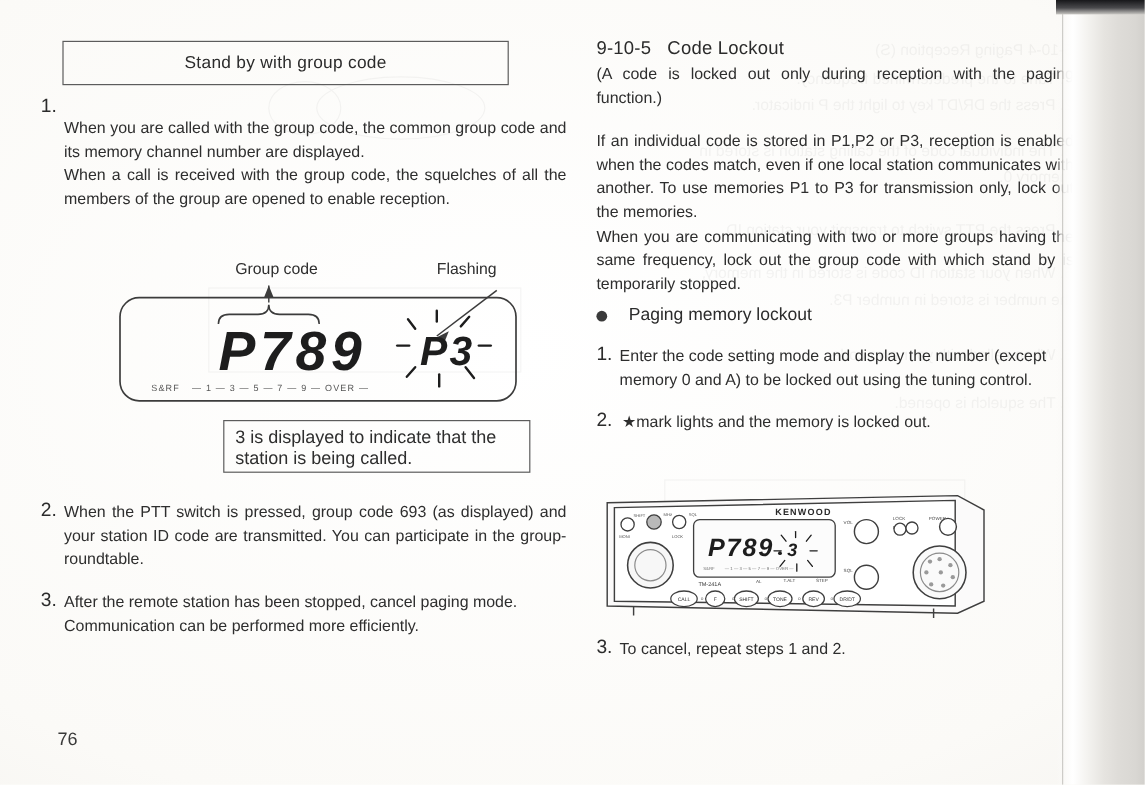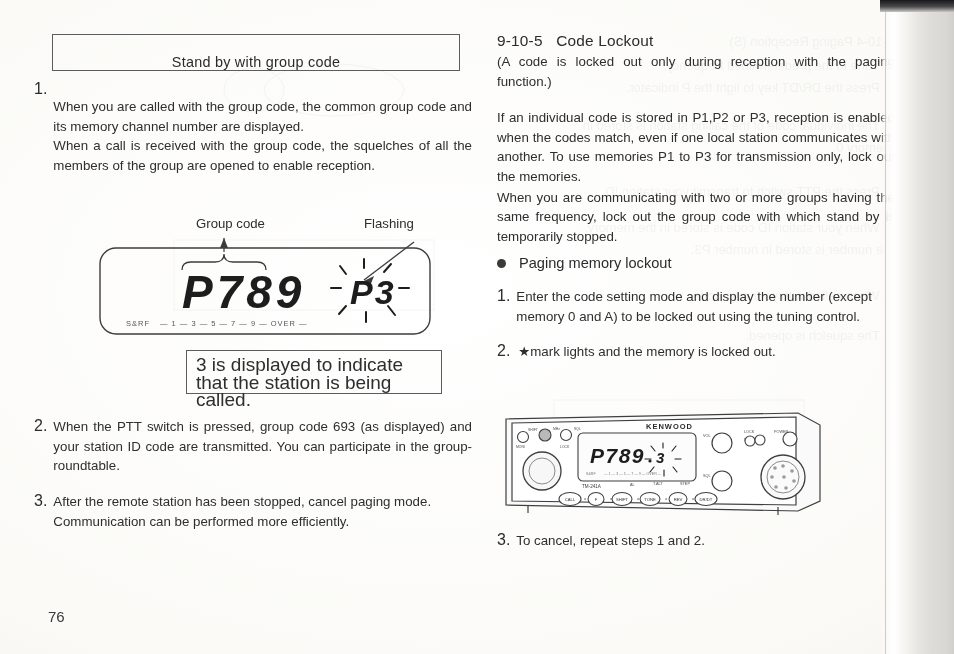--- a/index.html
+++ b/index.html
@@ -52,43 +52,43 @@
     text-align:justify;
     margin:0;
   }
   .para.nojust{text-align:left;}
   .numwrap{display:flex;gap:6px;align-items:flex-start;}
   .num{flex:0 0 auto;}
   .numbody{flex:1 1 auto;}
 
   
   #headbox{
-    position:absolute;left:52px;top:34px;width:408px;height:37px;
+    position:absolute;left:52px;top:34px;width:372px;height:37px;
     border:1px solid #5c5c5c;
     box-sizing:border-box;
-    display:flex;align-items:flex-end;justify-content:center;
+    display:flex;align-items:center;justify-content:center;
   }
   #headbox span{font-size:14.4px;letter-spacing:.25px;color:#2b2b2b;}
 
   
   #capbox{
     position:absolute;left:186px;top:350px;width:256px;height:44px;
     border:1px solid #5c5c5c;box-sizing:border-box;
     padding:5px 9px;
   }
-  #capbox p{margin:0;font-size:19px;line-height:17.5px;color:#2e2e2e;}
+  #capbox p{margin:0;font-size:15px;line-height:17.5px;color:#2e2e2e;}
 
   
   #lcdfig{position:absolute;left:96px;top:216px;width:356px;height:130px;}
   #lcdlabels{position:absolute;left:0;top:0;width:356px;height:22px;}
   .figlabel{position:absolute;font-size:13.2px;color:#2e2e2e;white-space:nowrap;text-align:center;}
 
   
   .sec-h{font-size:15.4px;color:#2b2b2b;margin:0;letter-spacing:.2px;}
-  .bullet-h{font-size:14.6px;color:#2b2b2b;margin:0;display:flex;align-items:center;gap:13px;}
+  .bullet-h{font-size:14.6px;color:#2b2b2b;margin:0;display:flex;align-items:center;gap:18px;}
   .dot{display:inline-block;width:9px;height:9px;border-radius:50%;background:#3a3a3a;}
 
   
   #pageno{position:absolute;left:48px;top:608px;font-size:15px;color:#3a3a3a;}
 
   
   #radiofig{position:absolute;left:498px;top:405px;width:330px;height:115px;}
   .star{letter-spacing:0;}
 </style>
 </head>

